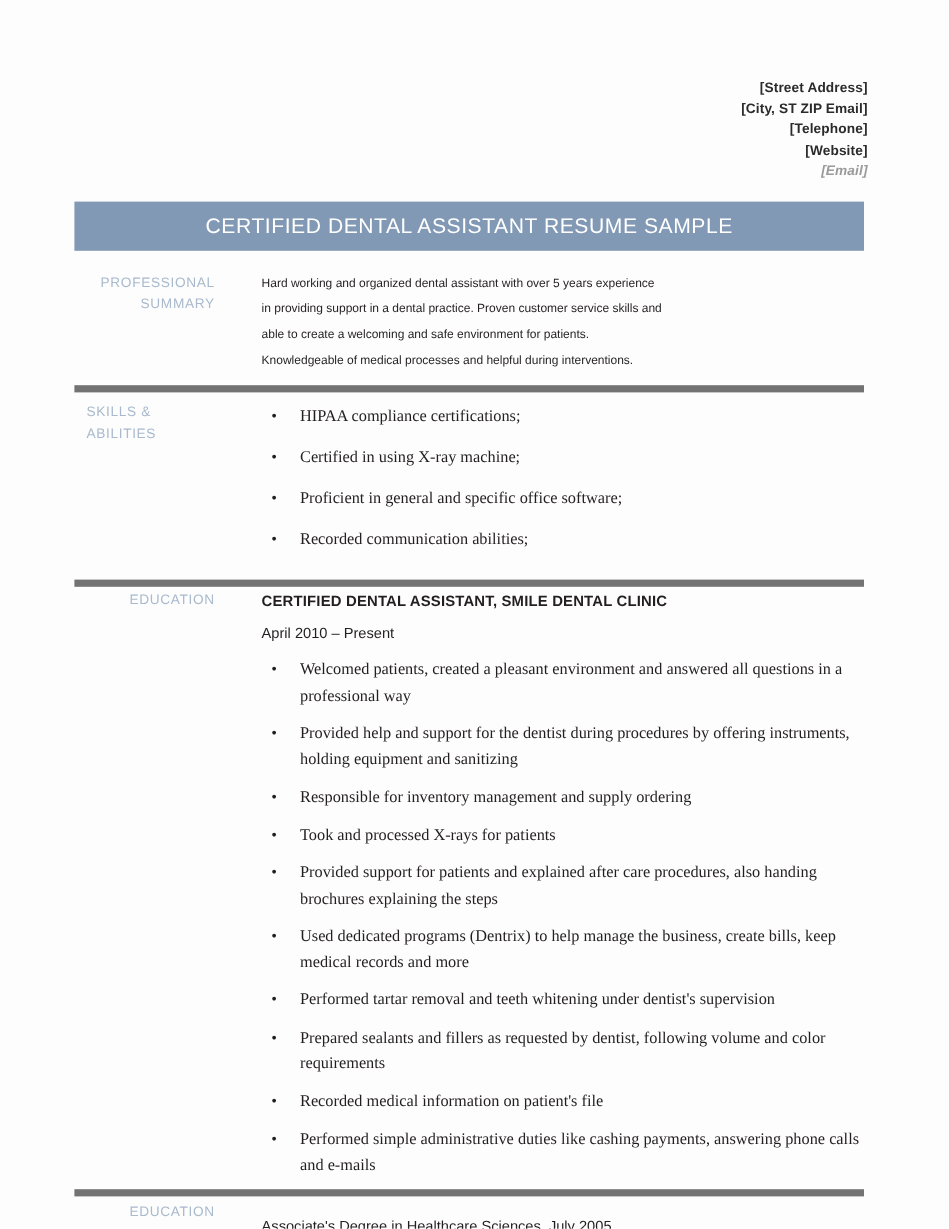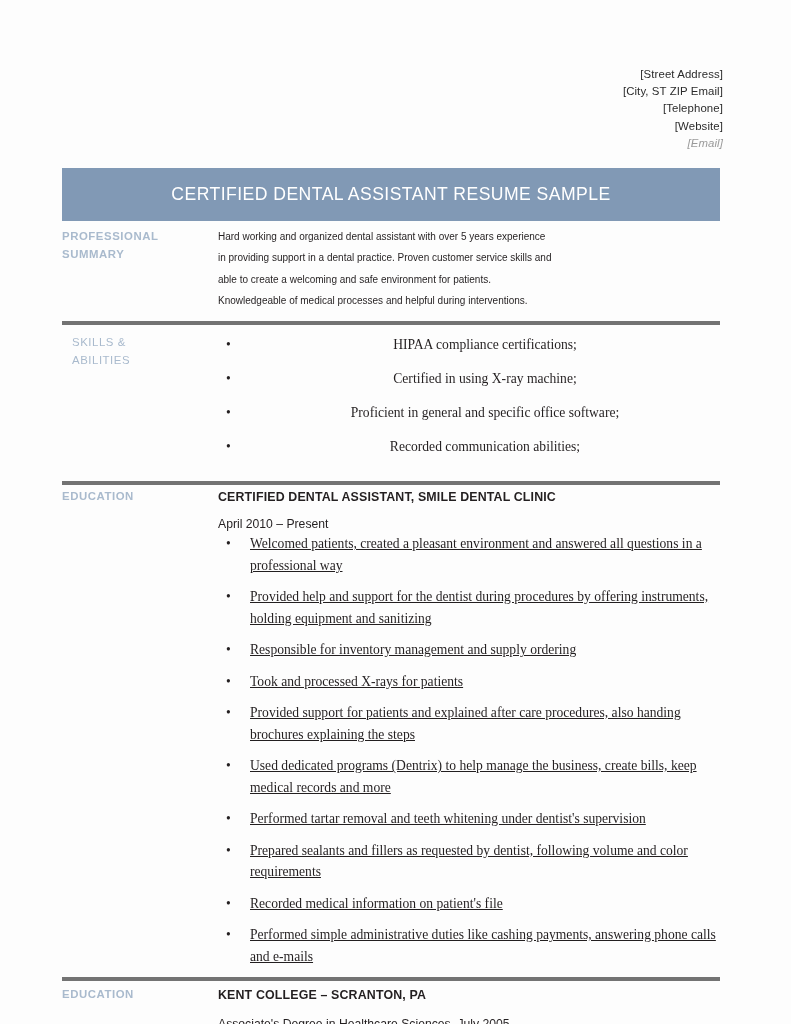--- a/index.html
+++ b/index.html
@@ -31,33 +31,34 @@
     right: 68px;
     text-align: right;
     line-height: 17.2px;
   }
   .contact-line {
     font-family: "Liberation Sans", sans-serif;
     font-size: 11.4px;
     color: #2b2b2b;
     letter-spacing: 0.1px;
     display: block;
+    font-weight: bold;
   }
   .contact-line.email {
     font-style: italic;
     color: #9a9a9a;
   }
 
   
   .title-banner {
     position: absolute;
     left: 62px;
     top: 168px;
     width: 658px;
-    height: 53px;
+    height: 41px;
     background: #8199b5;
     display: flex;
     align-items: center;
     justify-content: center;
     box-sizing: border-box;
   }
   .title-banner-text {
     font-family: "Liberation Sans", sans-serif;
     font-size: 17.6px;
     color: #ffffff;
@@ -73,38 +74,38 @@
     top: 226px;
     width: 658px;
   }
 
   .section {
     display: flex;
     align-items: flex-start;
     box-sizing: border-box;
   }
   .section.ruled {
-    border-top: 4px solid #737373;
+    border-top: 6px solid #737373;
   }
 
   .section-label-col {
     width: 123px;
     flex: 0 0 123px;
     padding-top: 2px;
     box-sizing: border-box;
   }
   .section-label {
     font-family: "Liberation Sans", sans-serif;
     font-size: 11.4px;
     color: #a9bacd;
     letter-spacing: 0.55px;
     line-height: 17.5px;
     display: block;
   }
-  .label-right { padding-right: 6px; font-weight: bold; }
+  .label-right { text-align: right; padding-right: 6px; }
   .label-left  { text-align: left;  padding-left: 10px; }
 
   .section-content-col {
     flex: 1 1 auto;
     padding-left: 33px;
     box-sizing: border-box;
   }
 
   
   .summary {
@@ -144,21 +145,21 @@
     font-family: "Liberation Serif", serif;
     font-size: 13.6px;
     color: #231f20;
     line-height: 21.5px;
   }
 
   .skills-block {
     padding-top: 9px;
     padding-bottom: 11px;
   }
-  .skills-block ul.bullets > li { margin-bottom: 12.5px; text-align: center; }
+  .skills-block ul.bullets > li { margin-bottom: 12.5px; }
 
   
   .experience-block {
     padding-top: 3px;
     padding-bottom: 10px;
   }
   .job-title {
     font-family: "Liberation Sans", sans-serif;
     font-size: 12.4px;
     font-weight: bold;
@@ -167,22 +168,23 @@
     line-height: 18px;
     display: block;
   }
   .job-dates {
     font-family: "Liberation Sans", sans-serif;
     font-size: 12.2px;
     color: #231f20;
     line-height: 18px;
     display: block;
     margin-top: 9px;
-  }
-  .experience-block ul.bullets { padding-left: 0; text-decoration: underline; }
+    margin-bottom: 10px;
+  }
+  .experience-block ul.bullets { padding-left: 0; }
 
   
   .education-block {
     padding-top: 5px;
     padding-bottom: 12px;
   }
   .school {
     font-family: "Liberation Sans", sans-serif;
     font-size: 12.4px;
     font-weight: bold;
@@ -266,20 +268,19 @@
           <li>Performed simple administrative duties like cashing payments, answering phone calls and e-mails</li>
         </ul>
       </div>
     </div>
 
     <div class="section ruled">
       <div class="section-label-col education-block">
         <span class="section-label label-right">EDUCATION</span>
       </div>
       <div class="section-content-col education-block">
-        <span class="school">KENT COLLEGE – SCRANTON, PA</span>
         <span class="degree-line">Associate's Degree in Healthcare Sciences, July 2005</span>
 
       </div>
     </div>
 
   </div>
 </div>
 
 </body></html>

